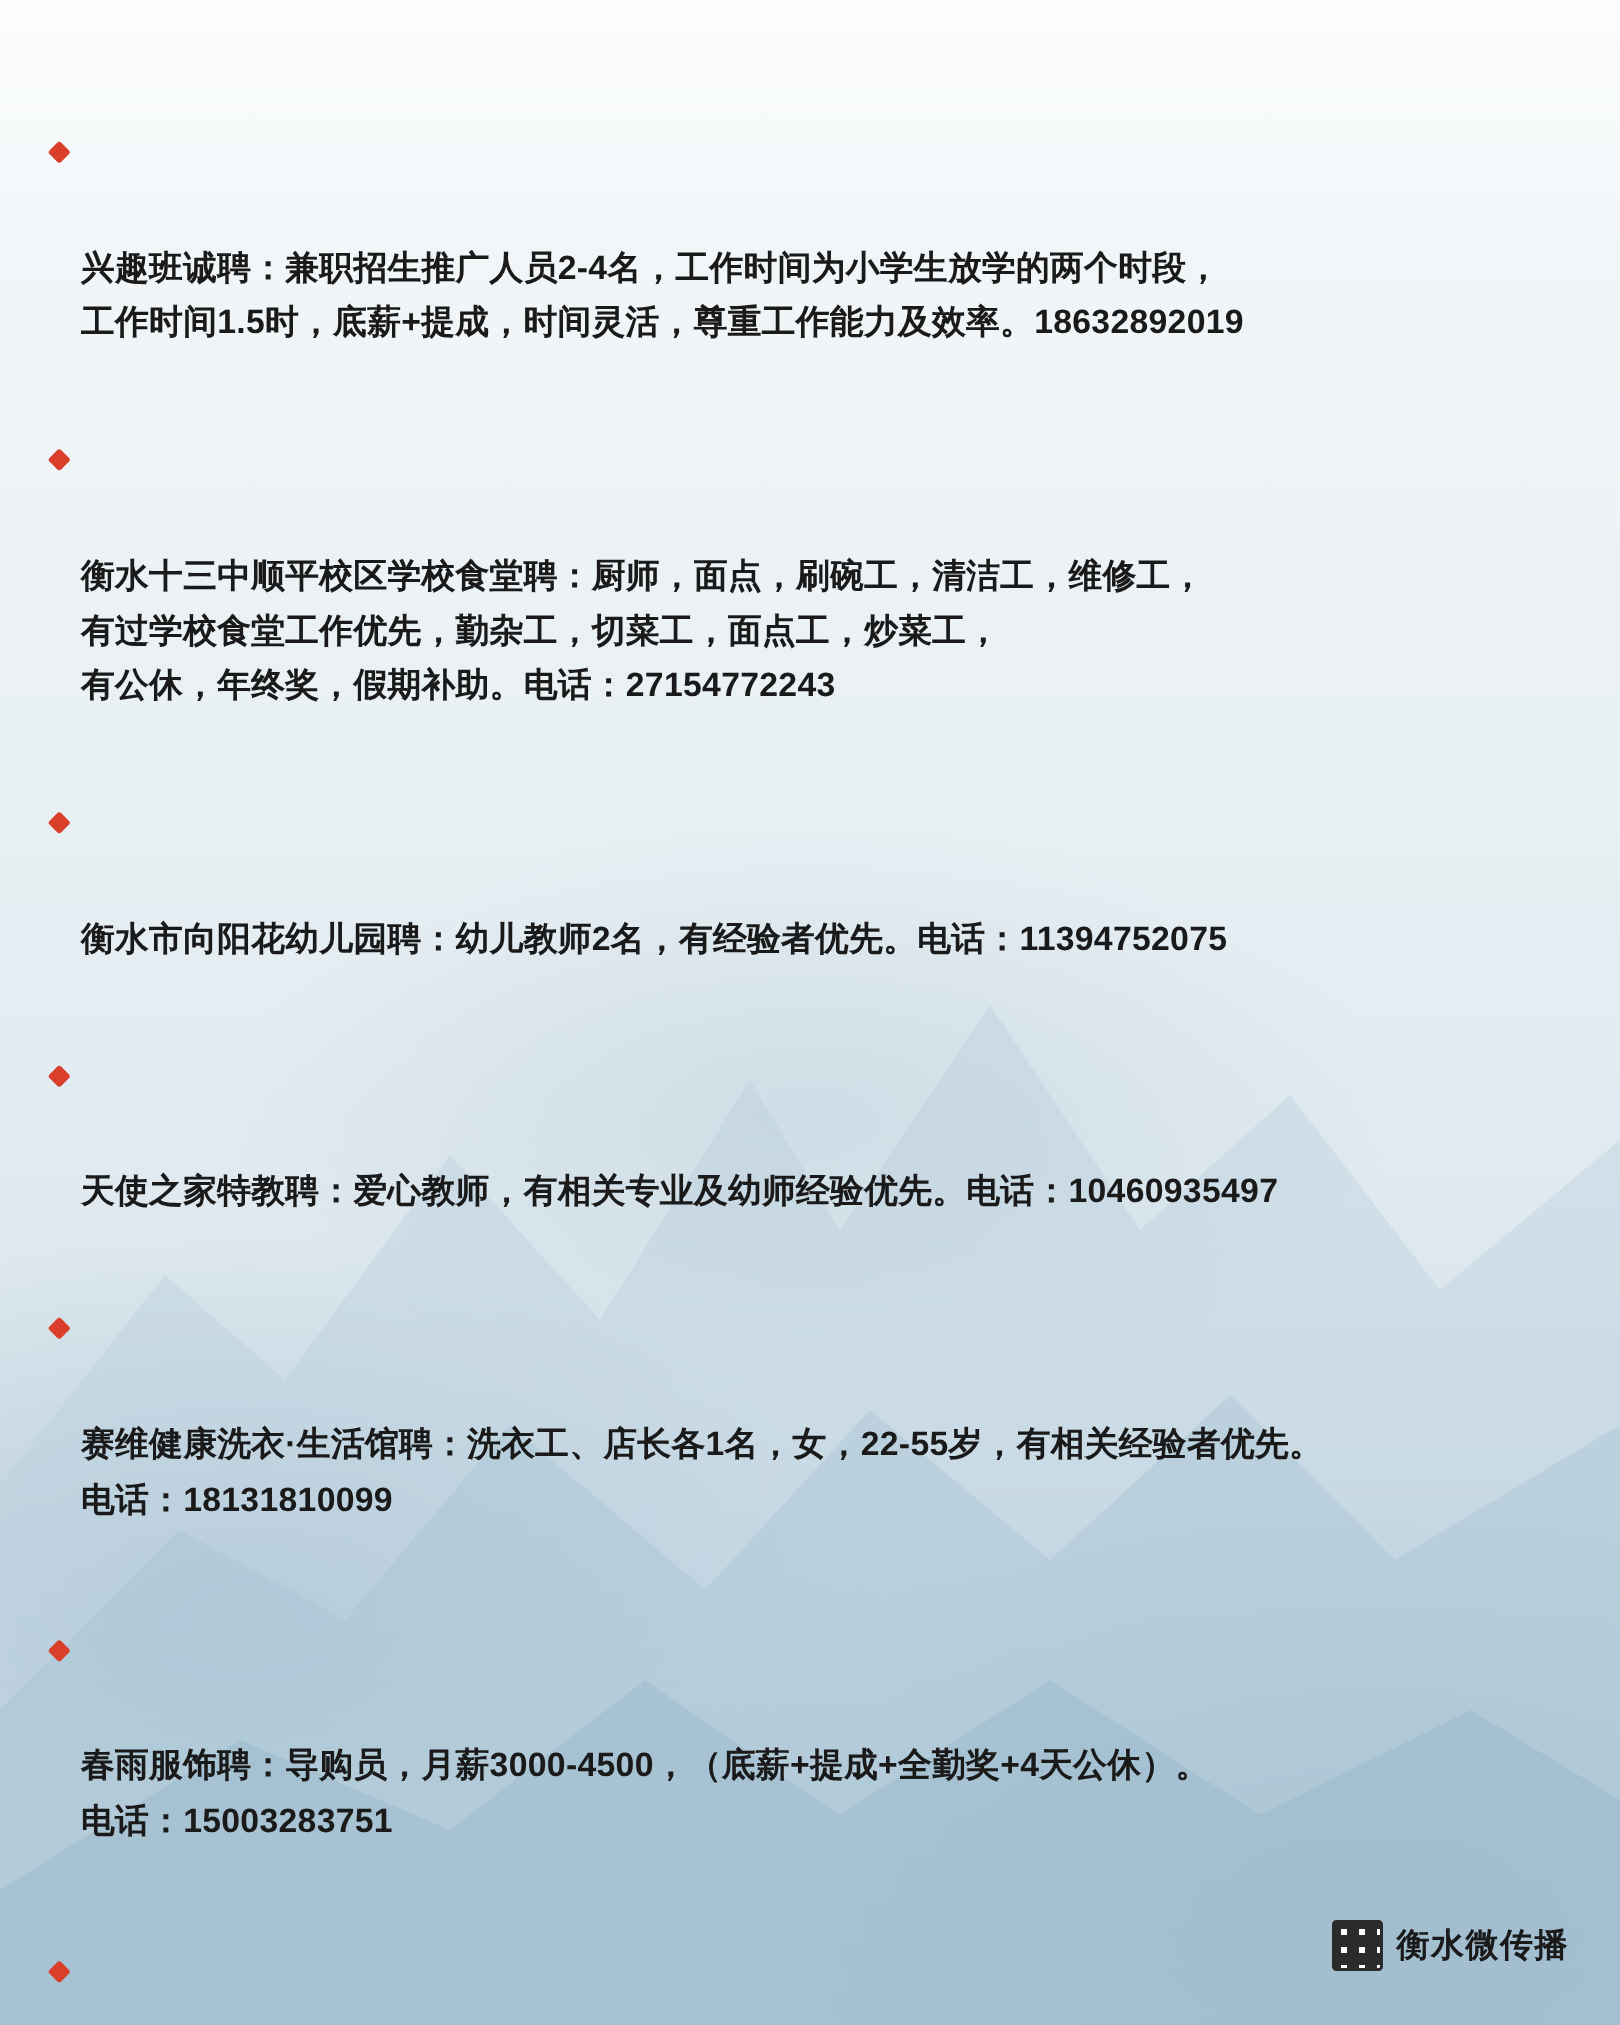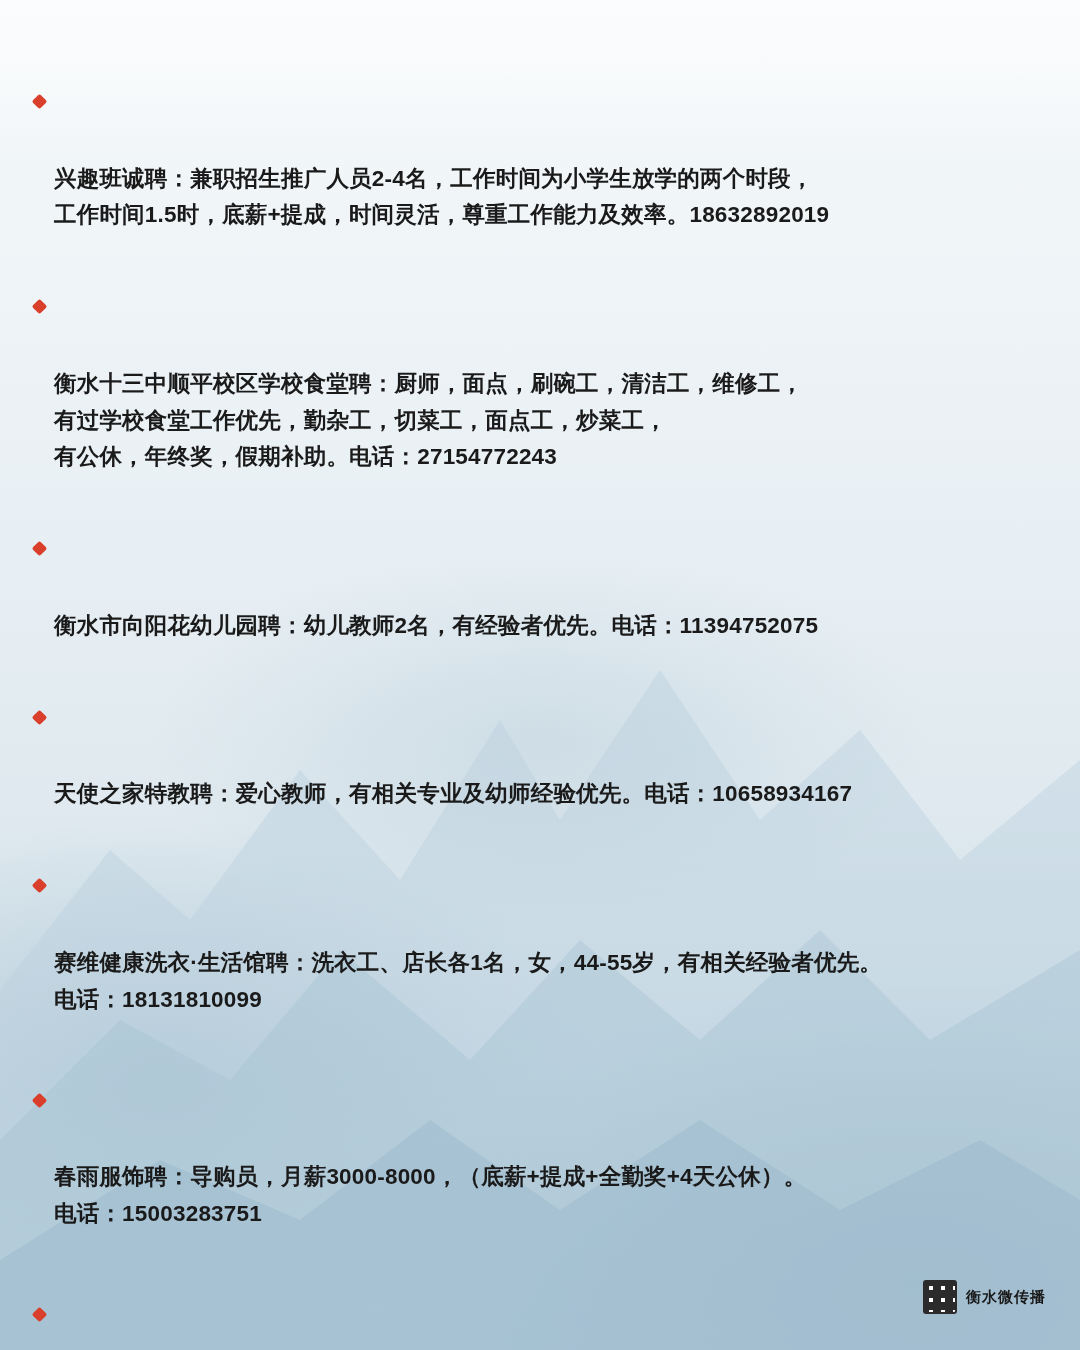--- a/index.html
+++ b/index.html
@@ -90,21 +90,21 @@
     background:
       linear-gradient(90deg, #2b2b2b 33%, transparent 33%, transparent 66%, #2b2b2b 66%),
       linear-gradient(0deg, #2b2b2b 33%, transparent 33%, transparent 66%, #2b2b2b 66%);
     background-color: #ffffff;
     background-size: 12px 12px, 12px 12px;
     border: 2px solid #2b2b2b;
     box-sizing: border-box;
     border-radius: 3px;
   }
   .footer-badge .label {
-    font-size: 15px;
+    font-size: 22px;
     color: #1a1a1a;
     letter-spacing: 1px;
   }
 </style>
 </head>
 <body>
 
 <div class="page">
 
   <div class="mtn" style="top:520px;">
@@ -132,32 +132,32 @@
 有公休，年终奖，假期补助。电话：27154772243</span>
     </div>
 
     <div class="listing">
       <span class="bullet"></span>
       <span class="body">衡水市向阳花幼儿园聘：幼儿教师2名，有经验者优先。电话：11394752075</span>
     </div>
 
     <div class="listing">
       <span class="bullet"></span>
-      <span class="body">天使之家特教聘：爱心教师，有相关专业及幼师经验优先。电话：10658934167</span>
+      <span class="body">天使之家特教聘：爱心教师，有相关专业及幼师经验优先。电话：10460935497</span>
     </div>
 
     <div class="listing loose">
       <span class="bullet"></span>
-      <span class="body">赛维健康洗衣·生活馆聘：洗衣工、店长各1名，女，44-55岁，有相关经验者优先。
+      <span class="body">赛维健康洗衣·生活馆聘：洗衣工、店长各1名，女，22-55岁，有相关经验者优先。
 电话：18131810099</span>
     </div>
 
     <div class="listing loose">
       <span class="bullet"></span>
-      <span class="body">春雨服饰聘：导购员，月薪3000-8000，（底薪+提成+全勤奖+4天公休）。
+      <span class="body">春雨服饰聘：导购员，月薪3000-4500，（底薪+提成+全勤奖+4天公休）。
 电话：15003283751</span>
     </div>
 
     <div class="listing">
       <span class="bullet"></span>
       
     </div>
 
   </div>
 

